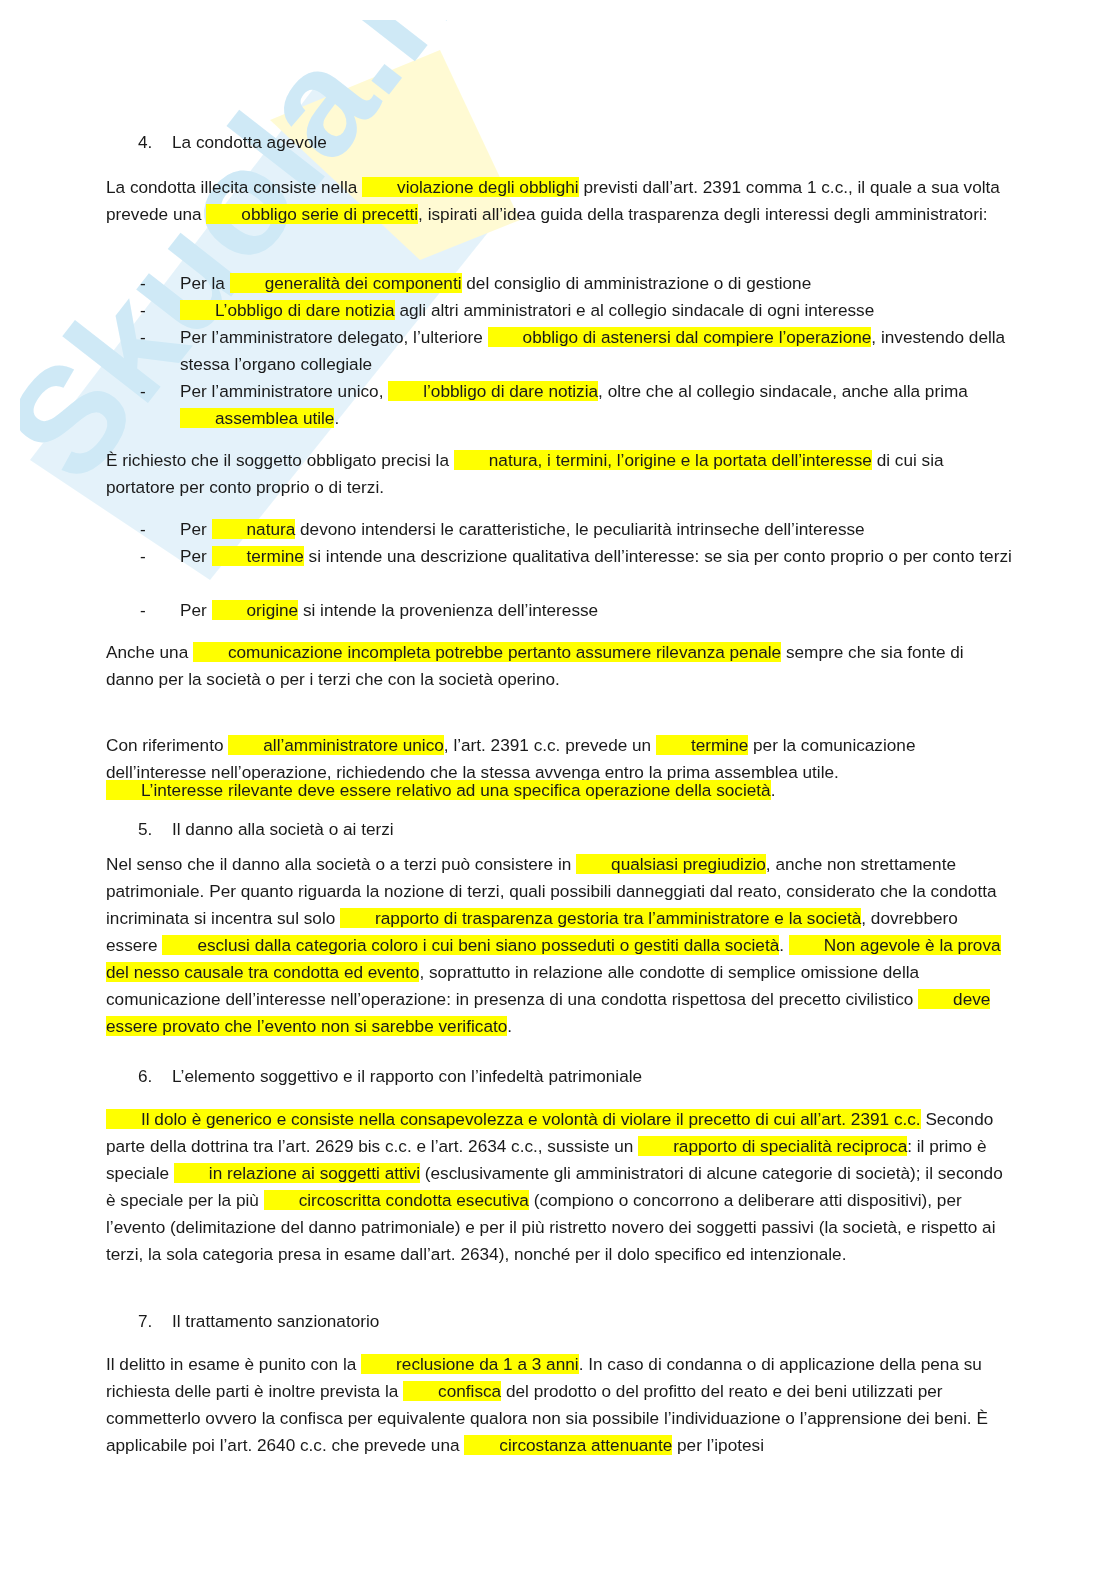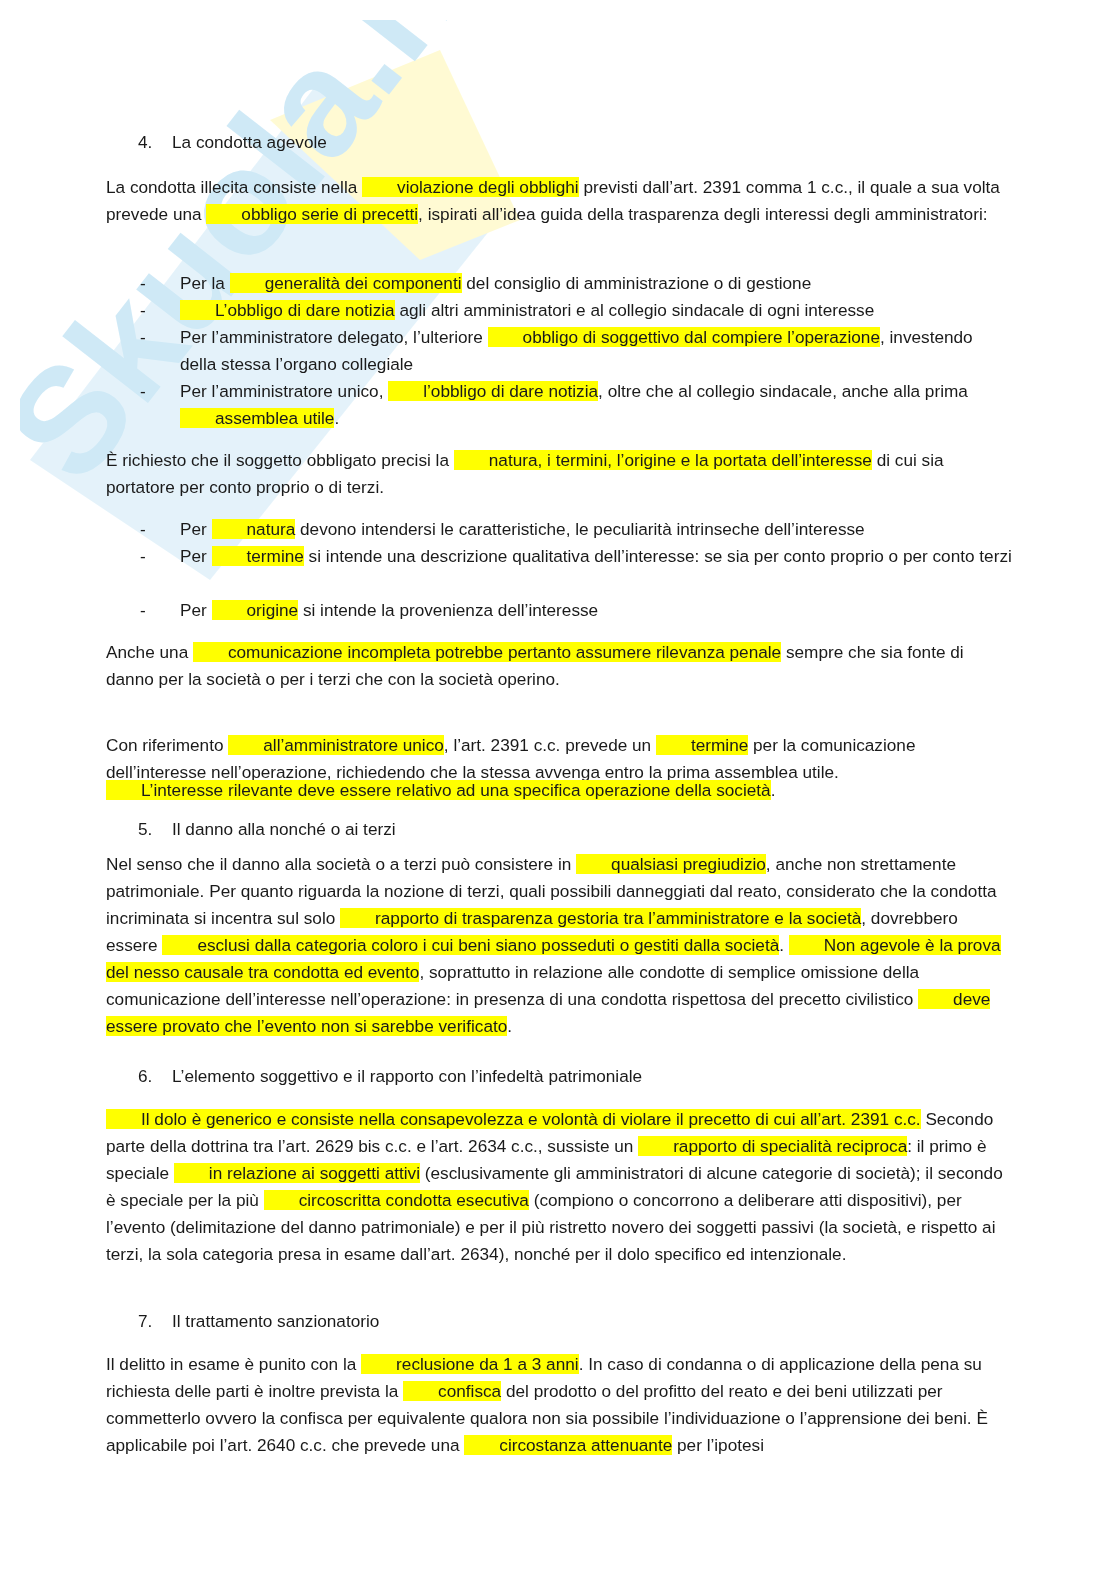--- a/index.html
+++ b/index.html
@@ -39,21 +39,21 @@
   <div class="li" style="top:270px">
     <span class="dash">-</span>
     <span class="txt"><span>Per la </span><span class="hl">generalità dei componenti</span><span> del consiglio di amministrazione o di gestione</span></span>
   </div>
   <div class="li" style="top:297px">
     <span class="dash">-</span>
     <span class="txt"><span class="hl">L’obbligo di dare notizia</span><span> agli altri amministratori e al collegio sindacale di ogni interesse</span></span>
   </div>
   <div class="li" style="top:324px">
     <span class="dash">-</span>
-    <span class="txt"><span>Per l’amministratore delegato, l’ulteriore </span><span class="hl">obbligo di soggettivo dal compiere l’operazione</span><span>, investendo della stessa l’organo collegiale</span></span>
+    <span class="txt"><span>Per l’amministratore delegato, l’ulteriore </span><span class="hl">obbligo di astenersi dal compiere l’operazione</span><span>, investendo della stessa l’organo collegiale</span></span>
   </div>
   <div class="li" style="top:378px">
     <span class="dash">-</span>
     <span class="txt"><span>Per l’amministratore unico, </span><span class="hl">l’obbligo di dare notizia</span><span>, oltre che al collegio sindacale, anche alla prima </span><span class="hl">assemblea utile</span><span>.</span></span>
   </div>
 
   <div class="p" style="top:447px">
     <span>È richiesto che il soggetto obbligato precisi la </span><span class="hl">natura, i termini, l’origine e la portata dell’interesse</span><span> di cui sia portatore per conto proprio o di terzi.</span>
   </div>
 
@@ -76,21 +76,21 @@
 
   <div class="p" style="top:732px">
     <span>Con riferimento </span><span class="hl">all’amministratore unico</span><span>, l’art. 2391 c.c. prevede un </span><span class="hl">termine</span><span> per la comunicazione dell’interesse nell’operazione, richiedendo che la stessa avvenga entro la prima assemblea utile.</span>
   </div>
 
   <div class="p" style="top:777px">
     <span class="hl">L’interesse rilevante deve essere relativo ad una specifica operazione della società</span><span>.</span>
   </div>
 
   <div class="h" style="top:819px">
-    <span class="num">5.</span><span>Il danno alla nonché o ai terzi</span>
+    <span class="num">5.</span><span>Il danno alla società o ai terzi</span>
   </div>
 
   <div class="p" style="top:851px">
     <span>Nel senso che il danno alla società o a terzi può consistere in </span><span class="hl">qualsiasi pregiudizio</span><span>, anche non strettamente patrimoniale. Per quanto riguarda la nozione di terzi, quali possibili danneggiati dal reato, considerato che la condotta incriminata si incentra sul solo </span><span class="hl">rapporto di trasparenza gestoria tra l’amministratore e la società</span><span>, dovrebbero essere </span><span class="hl">esclusi dalla categoria coloro i cui beni siano posseduti o gestiti dalla società</span><span>. </span><span class="hl">Non agevole è la prova del nesso causale tra condotta ed evento</span><span>, soprattutto in relazione alle condotte di semplice omissione della comunicazione dell’interesse nell’operazione: in presenza di una condotta rispettosa del precetto civilistico </span><span class="hl">deve essere provato che l’evento non si sarebbe verificato</span><span>.</span>
   </div>
 
   <div class="h" style="top:1066px">
     <span class="num">6.</span><span>L’elemento soggettivo e il rapporto con l’infedeltà patrimoniale</span>
   </div>
 

